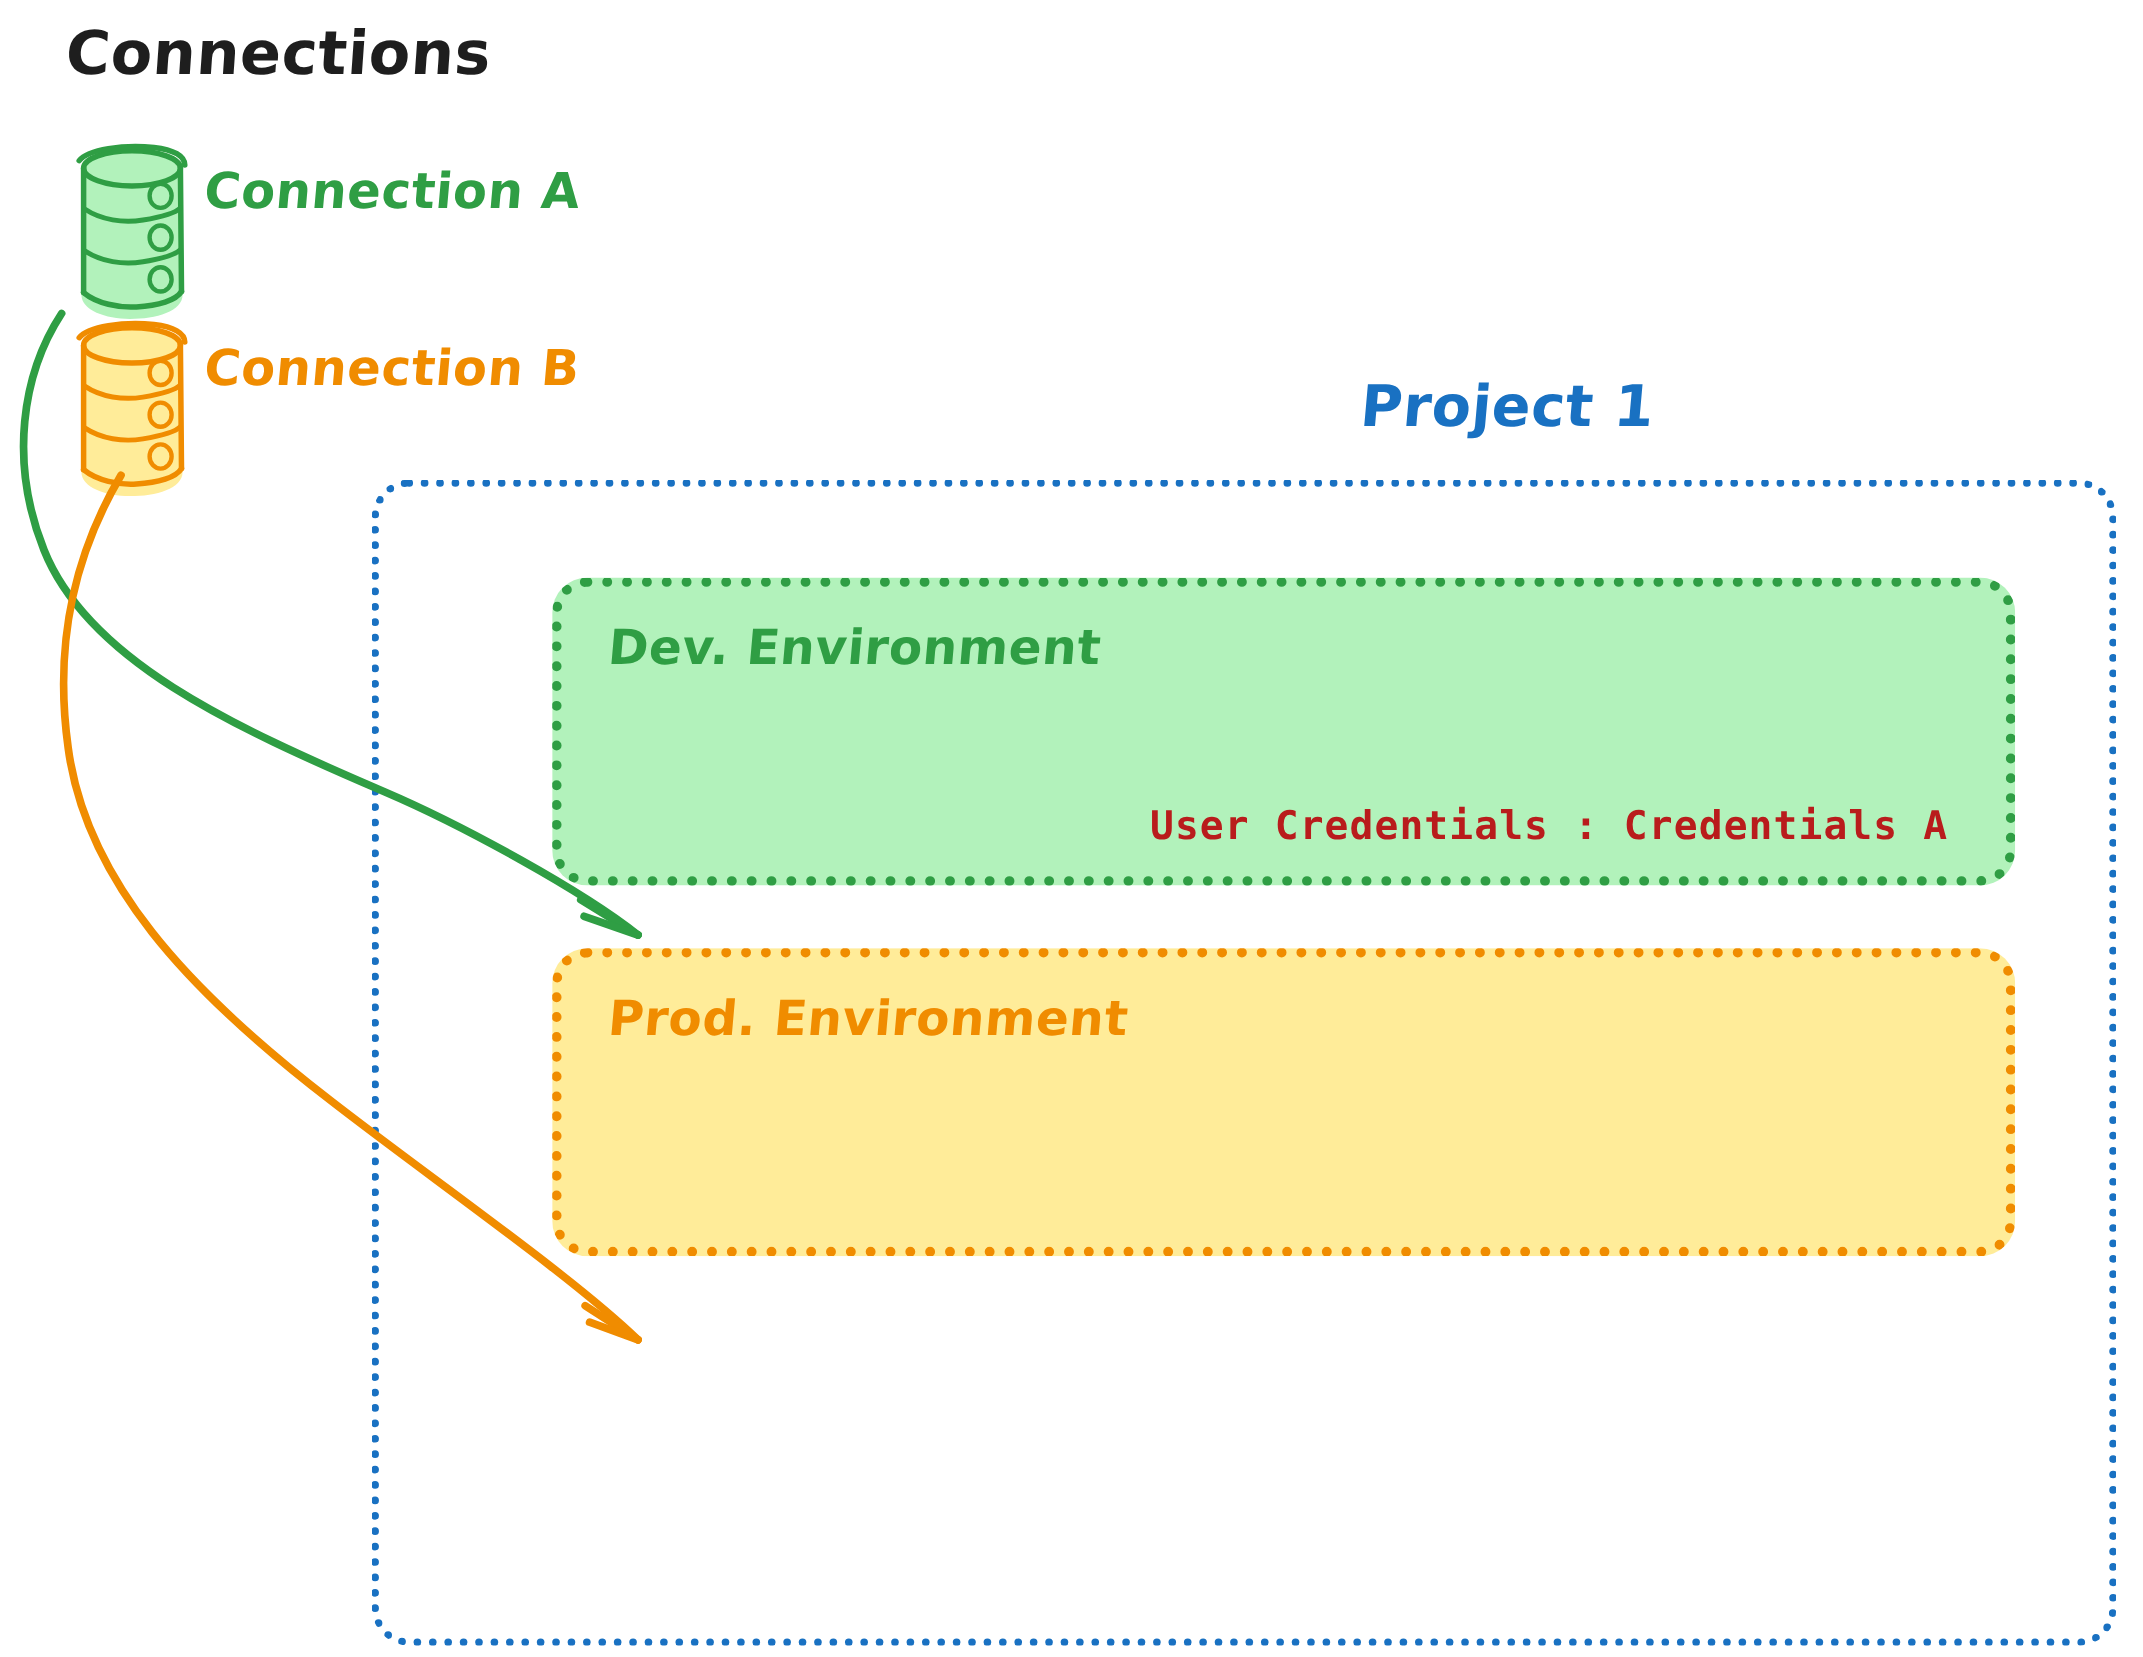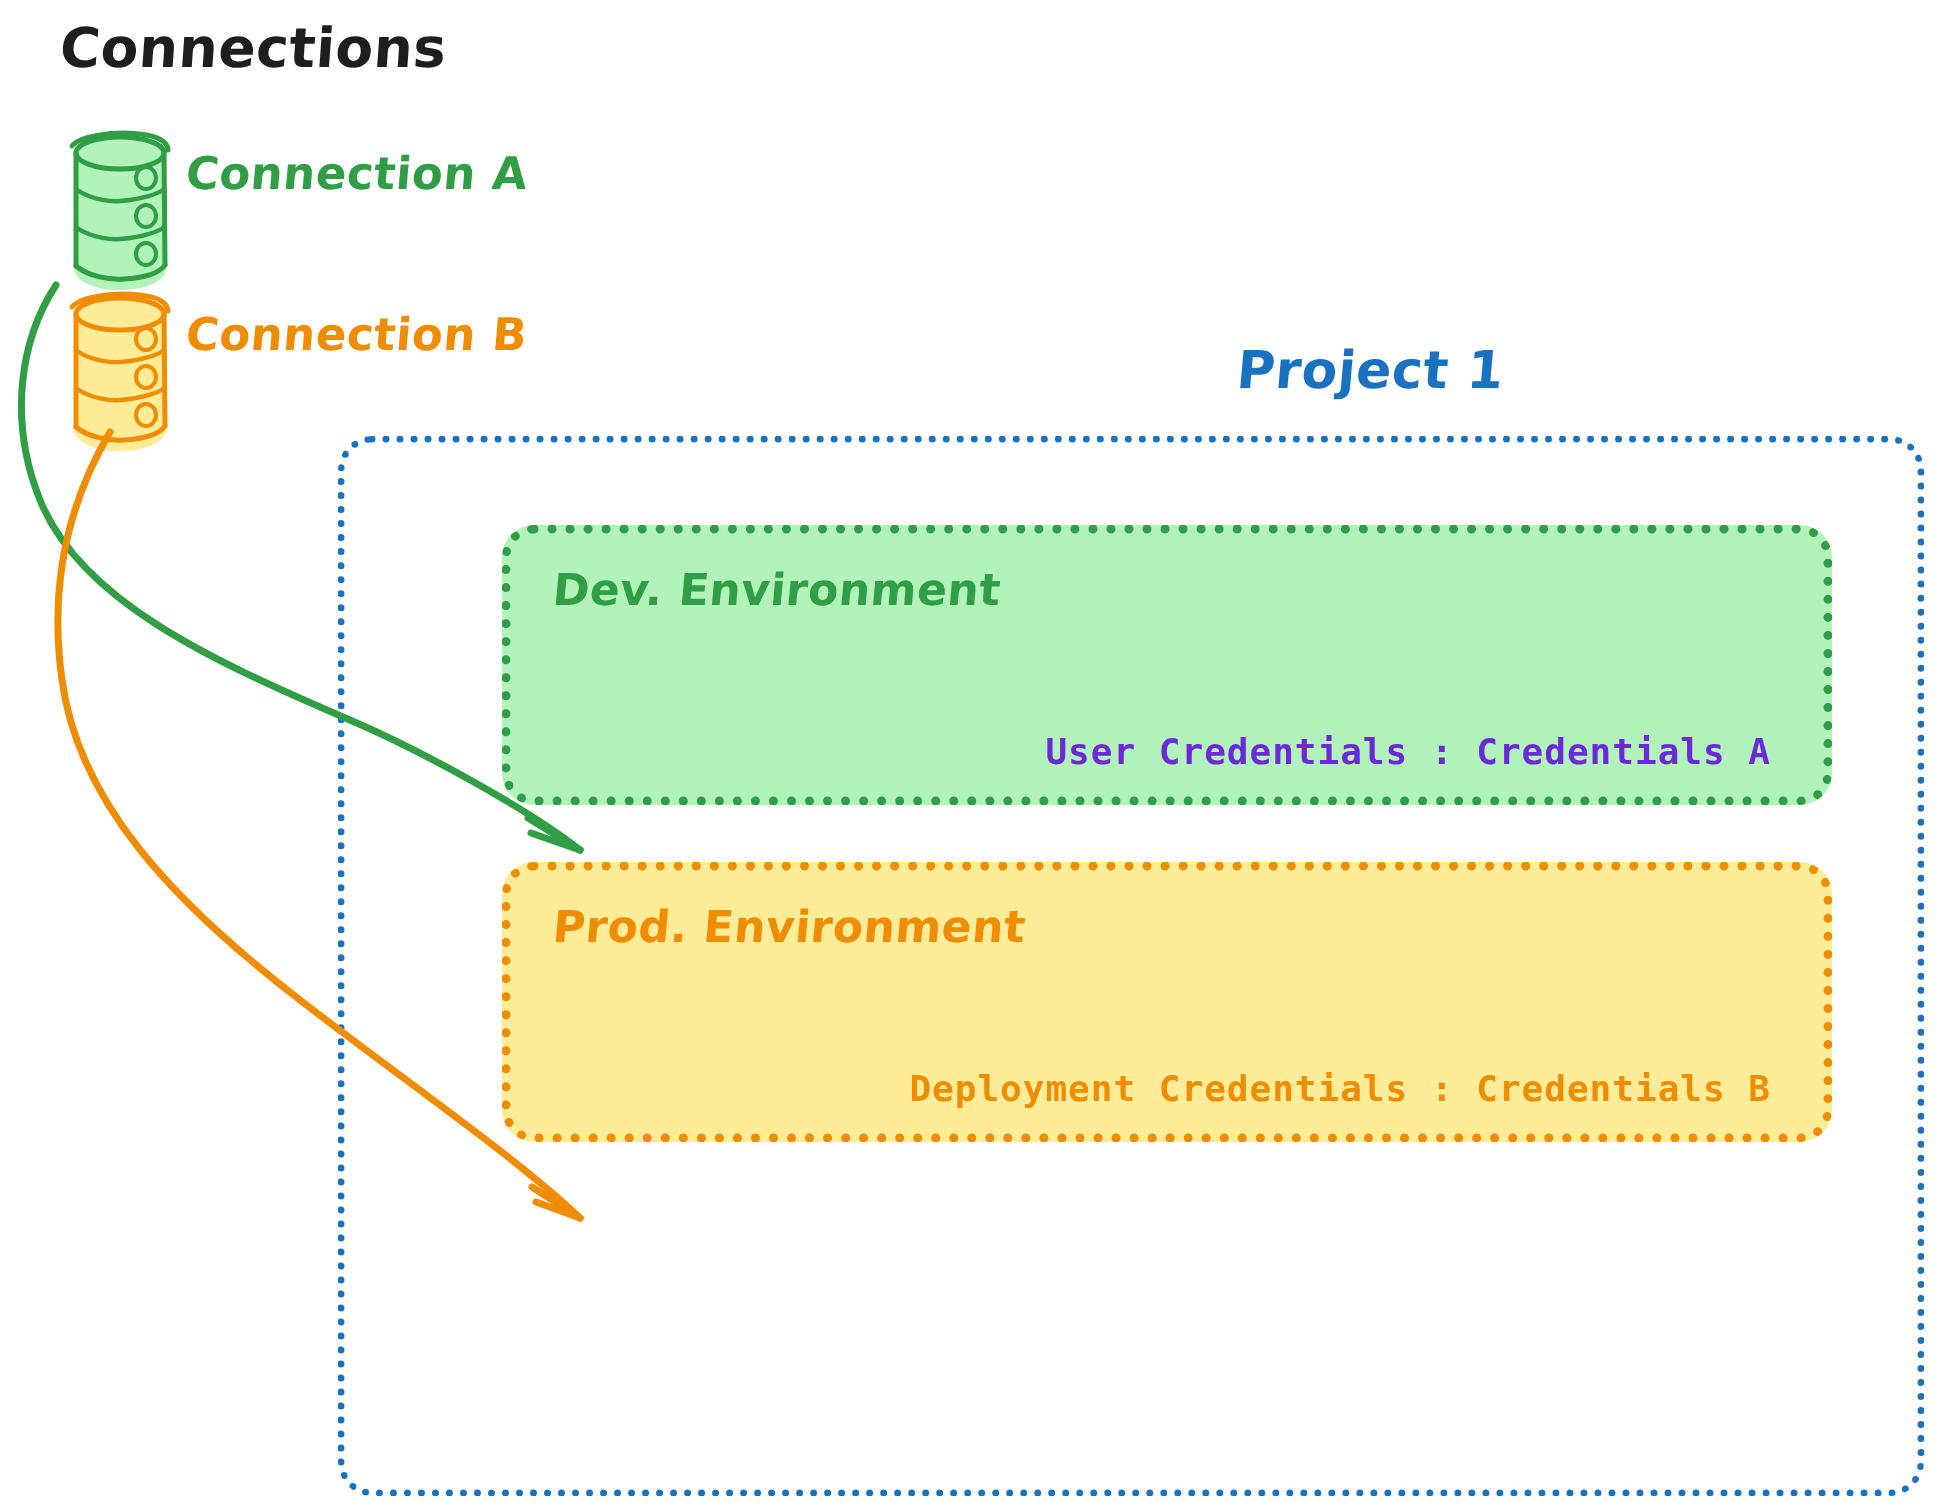--- a/index.html
+++ b/index.html
@@ -110,21 +110,21 @@
   #dev-box .env-title { color: #2f9e44; }
   #prod-box .env-title { color: #f08c00; }
 
   .env-cred {
     position: absolute;
     right: 52px;
     bottom: 24px;
     font-size: 36px;
     letter-spacing: 1px;
   }
-  #dev-box .env-cred { color: #6d28d9; }
+  #dev-box .env-cred { color: #b91c1c; }
   #prod-box .env-cred { color: #f08c00; }
 
   
   #icons-svg, #arrows-svg {
     position: absolute;
     left: 0;
     top: 0;
     width: 1948px;
     height: 1506px;
     pointer-events: none;
@@ -184,21 +184,20 @@
 
   <div id="project-box"></div>
 
   <div id="dev-box" class="env-box">
     <div class="env-title hand">Dev. Environment</div>
     <div class="env-cred mono">User Credentials : Credentials A</div>
   </div>
 
   <div id="prod-box" class="env-box">
     <div class="env-title hand">Prod. Environment</div>
-    <div class="env-cred mono">Deployment Credentials : Credentials B</div>
   </div>
 
   <svg id="arrows-svg" viewBox="0 0 1948 1506">
 
     <g>
       <path d="M56 285 C20 340 8 420 40 500 C80 600 210 660 350 720 C420 750 530 810 580 850" fill="none" stroke="#2f9e44" stroke-width="7" stroke-linecap="round"></path>
       <path d="M580 850 L528 818" fill="none" stroke="#2f9e44" stroke-width="7" stroke-linecap="round"></path>
       <path d="M580 850 L531 833" fill="none" stroke="#2f9e44" stroke-width="7" stroke-linecap="round"></path>
     </g>
 

